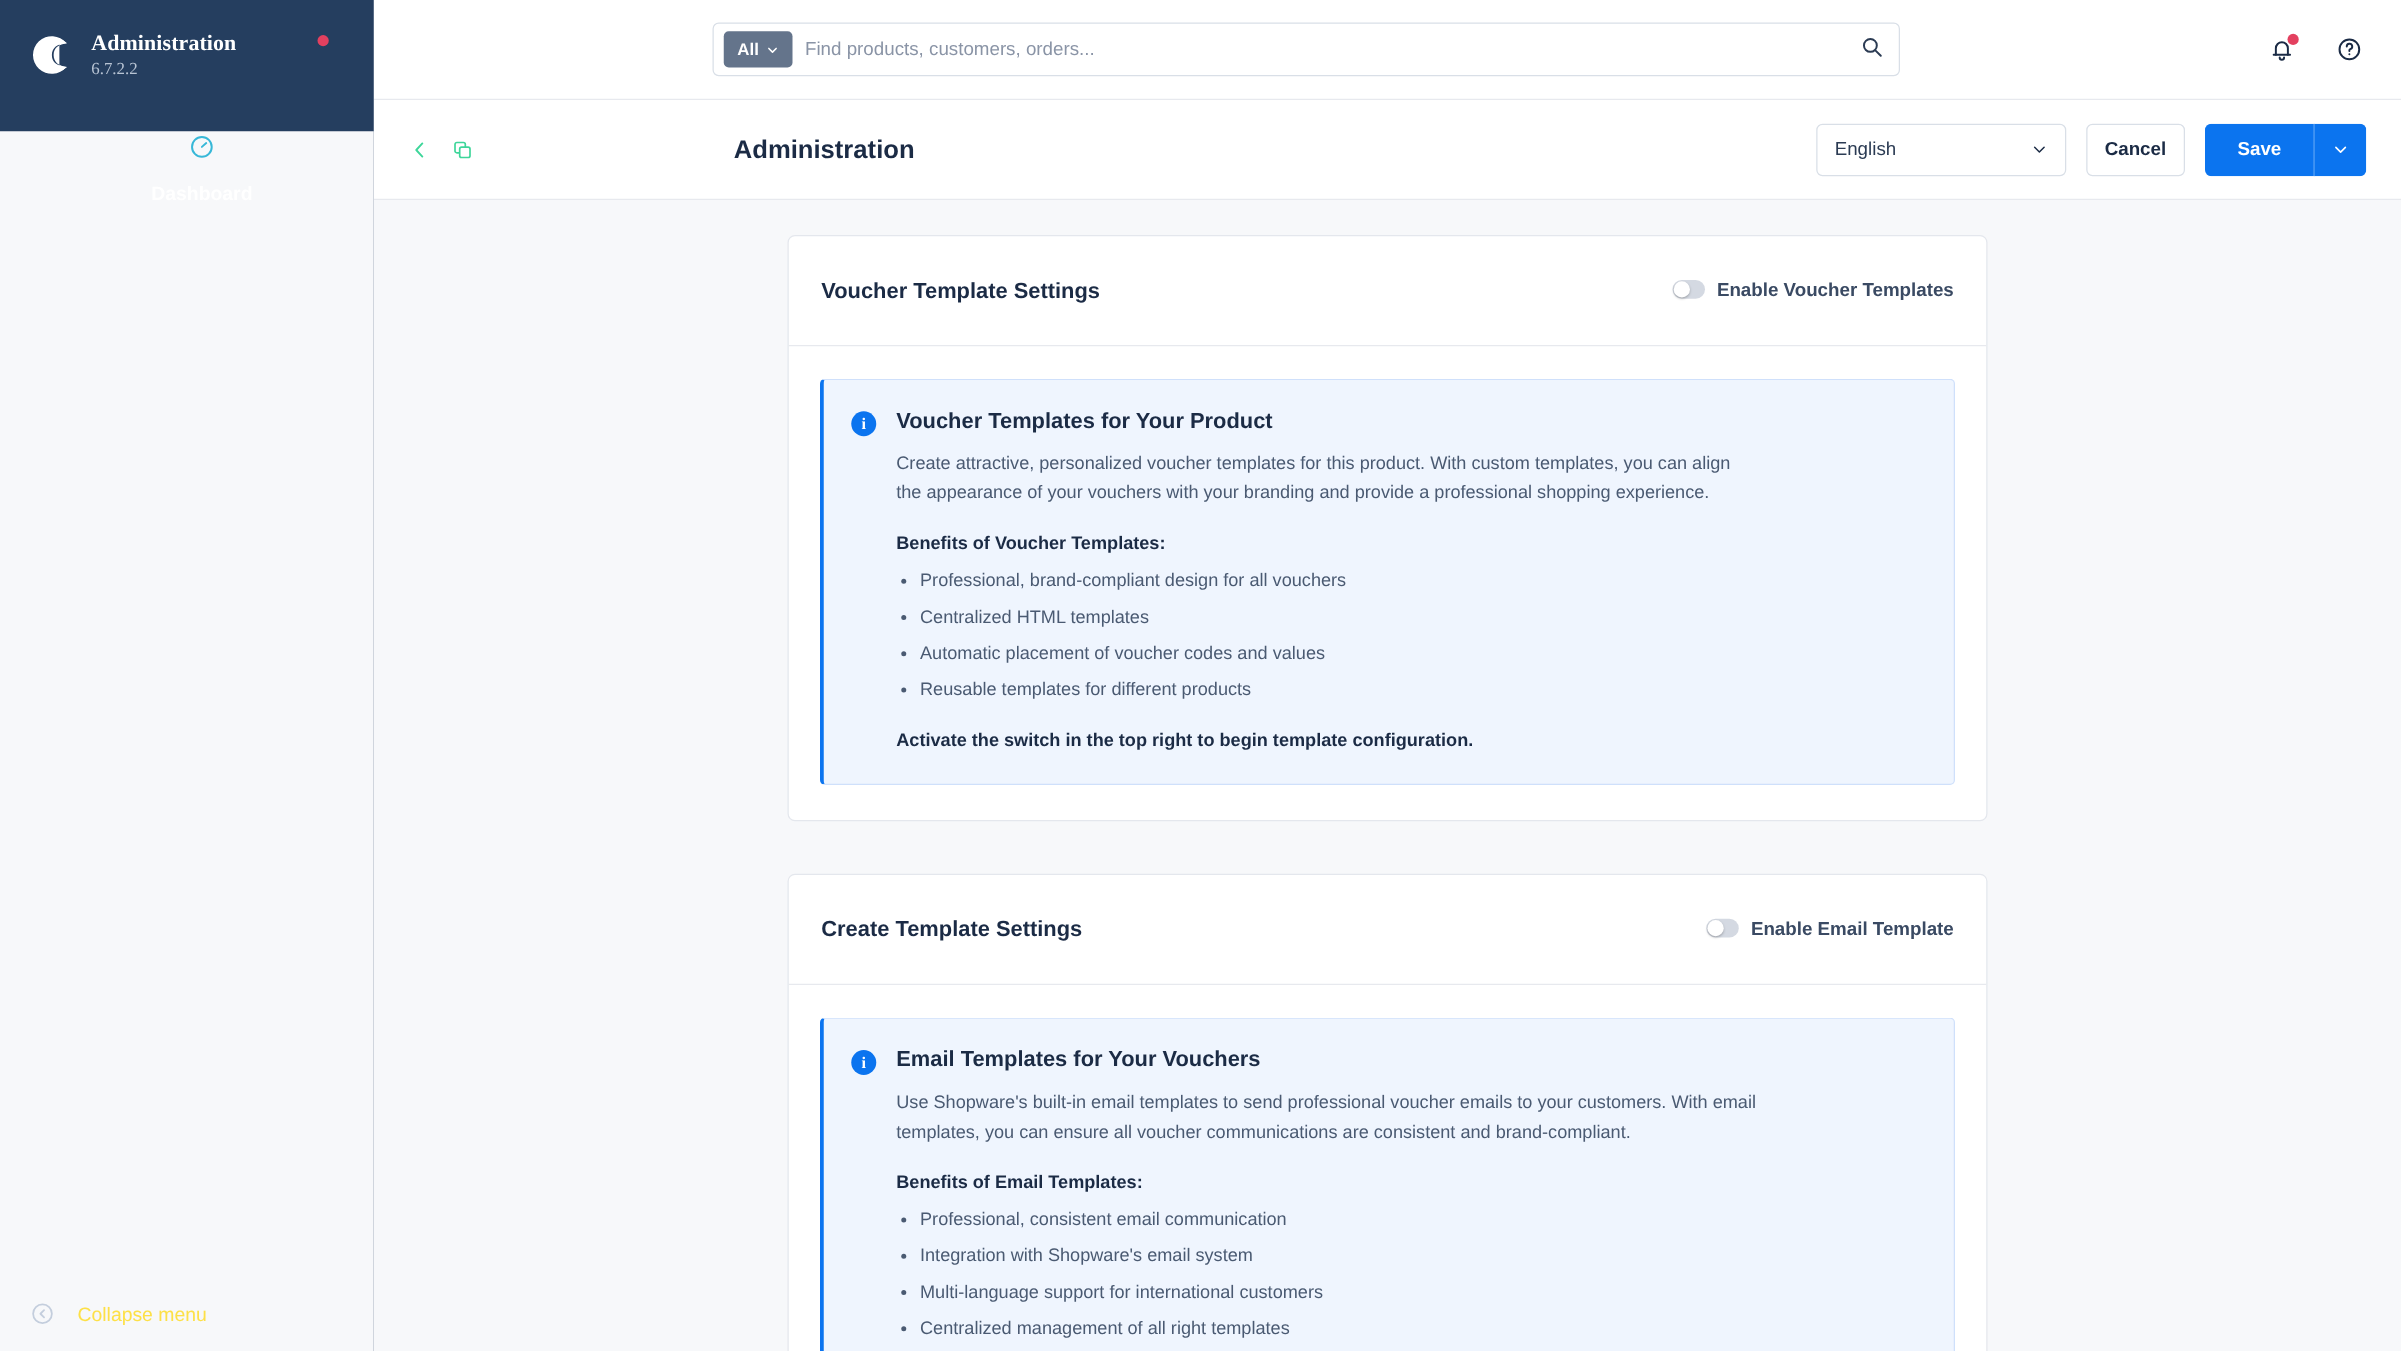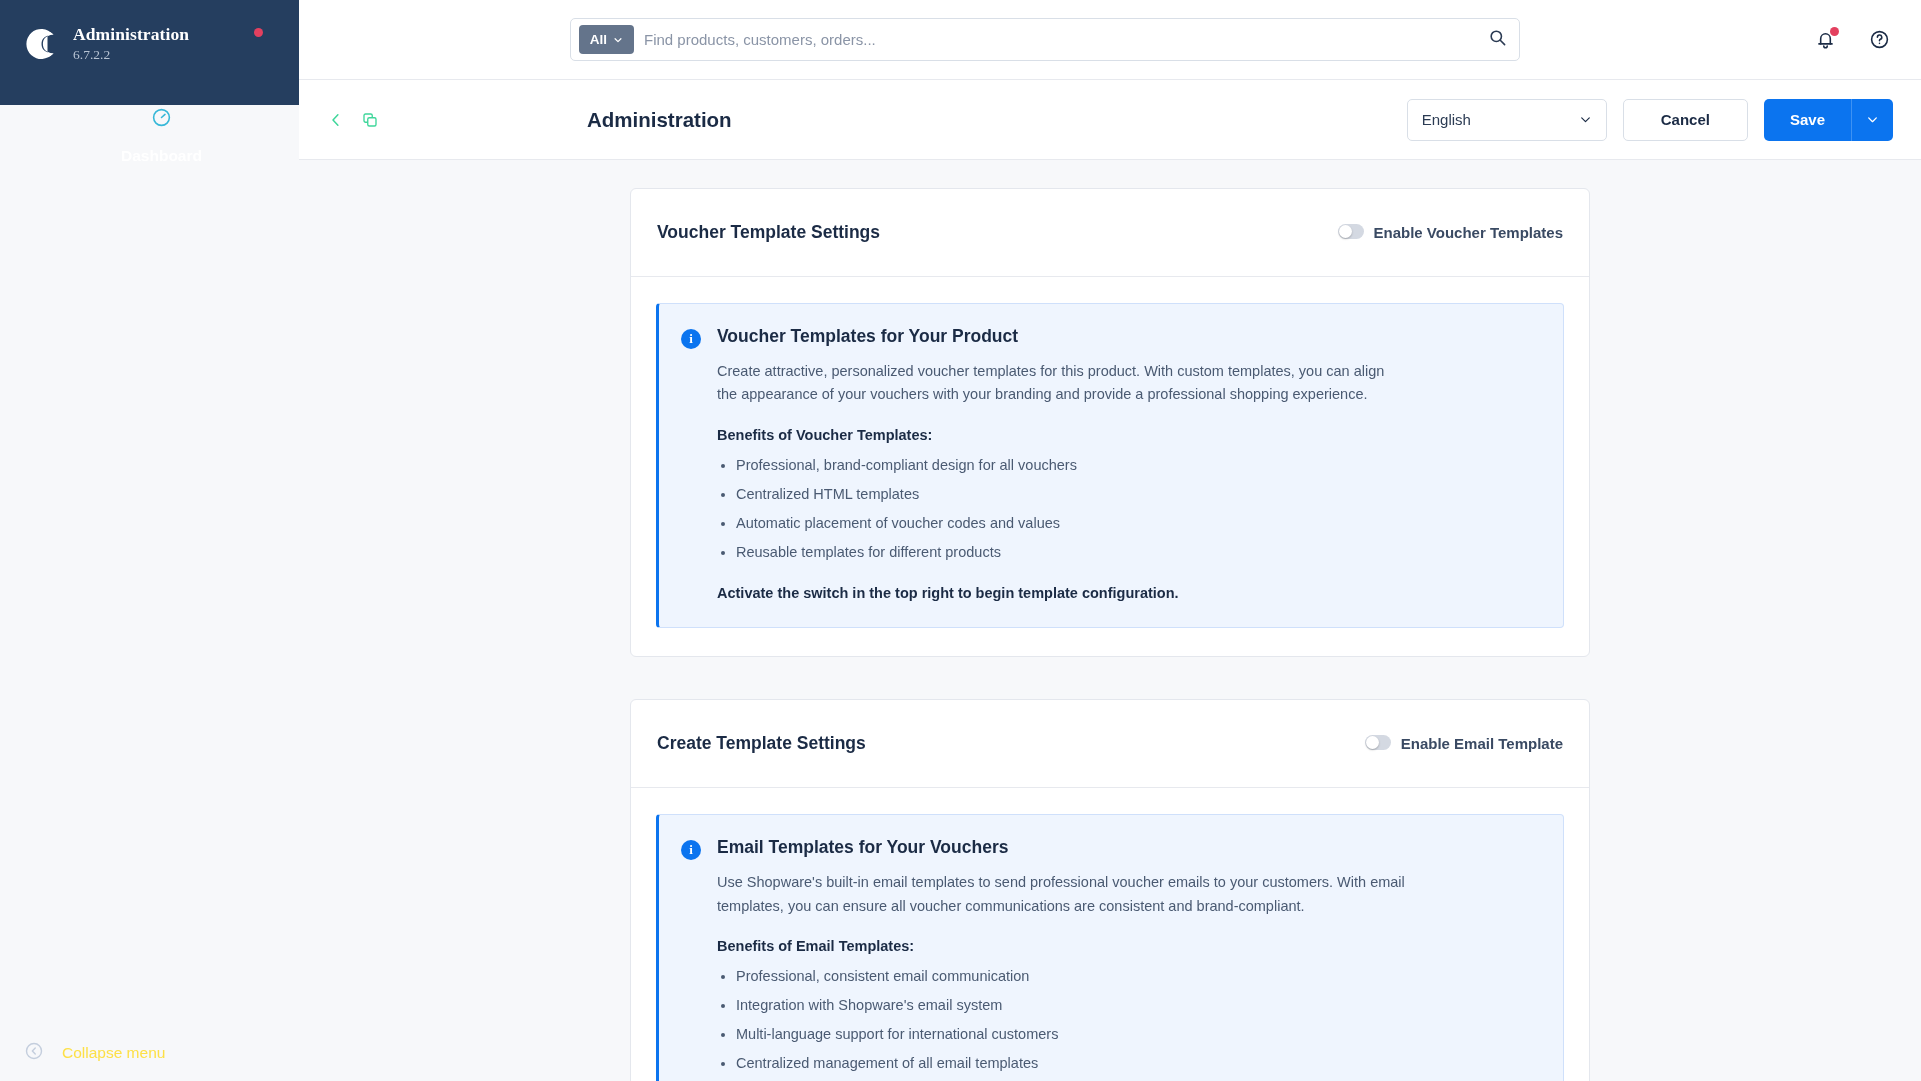--- a/index.html
+++ b/index.html
@@ -70,21 +70,21 @@
   .ph-left { display: flex; align-items: center; gap: 16px; width: 260px; }
   .ph-icon { cursor: pointer; display: flex; align-items: center; justify-content: center; }
   .ph-title { font-size: 20.5px; font-weight: bold; color: #1b2b45; flex: 1; }
   .ph-right { display: flex; align-items: center; gap: 16px; }
   .lang-select {
     width: 200px; height: 42px; border: 1px solid #d9dfe7; border-radius: 5px; background: #fff;
     display: flex; align-items: center; justify-content: space-between; padding: 0 14px;
     font-size: 15px; color: #2b3b53; cursor: pointer; gap: 39px;
   }
   .btn-cancel {
-    height: 42px; padding: 0 37px; border: 1px solid #d9dfe7; border-radius: 5px;
+    height: 42px; padding: 0 14px; border: 1px solid #d9dfe7; border-radius: 5px;
     background: #fff; font-size: 15px; font-weight: bold; color: #1b2b45; cursor: pointer;
     font-family: "Liberation Sans", sans-serif;
   }
   .btn-save-group { display: flex; height: 42px; border-radius: 5px; overflow: hidden; }
   .btn-save {
     height: 42px; padding: 0 26px; border: none; background: #0b74ef; color: #fff;
     font-size: 15px; font-weight: bold; cursor: pointer; font-family: "Liberation Sans", sans-serif;
   }
   .btn-save-caret {
     width: 42px; height: 42px; background: #0b74ef; border-left: 1px solid #3e92f3;
@@ -287,21 +287,21 @@
                 <span class="alert-icon">i</span>
                 <span class="alert-title">Email Templates for Your Vouchers</span>
               </div>
               <div class="alert-body">
                 <p class="alert-text">Use Shopware's built-in email templates to send professional voucher emails to your customers. With email templates, you can ensure all voucher communications are consistent and brand-compliant.</p>
                 <p class="alert-sub">Benefits of Email Templates:</p>
                 <ul class="alert-list">
                   <li>Professional, consistent email communication</li>
                   <li>Integration with Shopware's email system</li>
                   <li>Multi-language support for international customers</li>
-                  <li>Centralized management of all email templates</li>
+                  <li>Centralized management of all right templates</li>
                 </ul>
 
               </div>
             </div>
           </div>
         </div>
 
       </div>
     </div>
 

